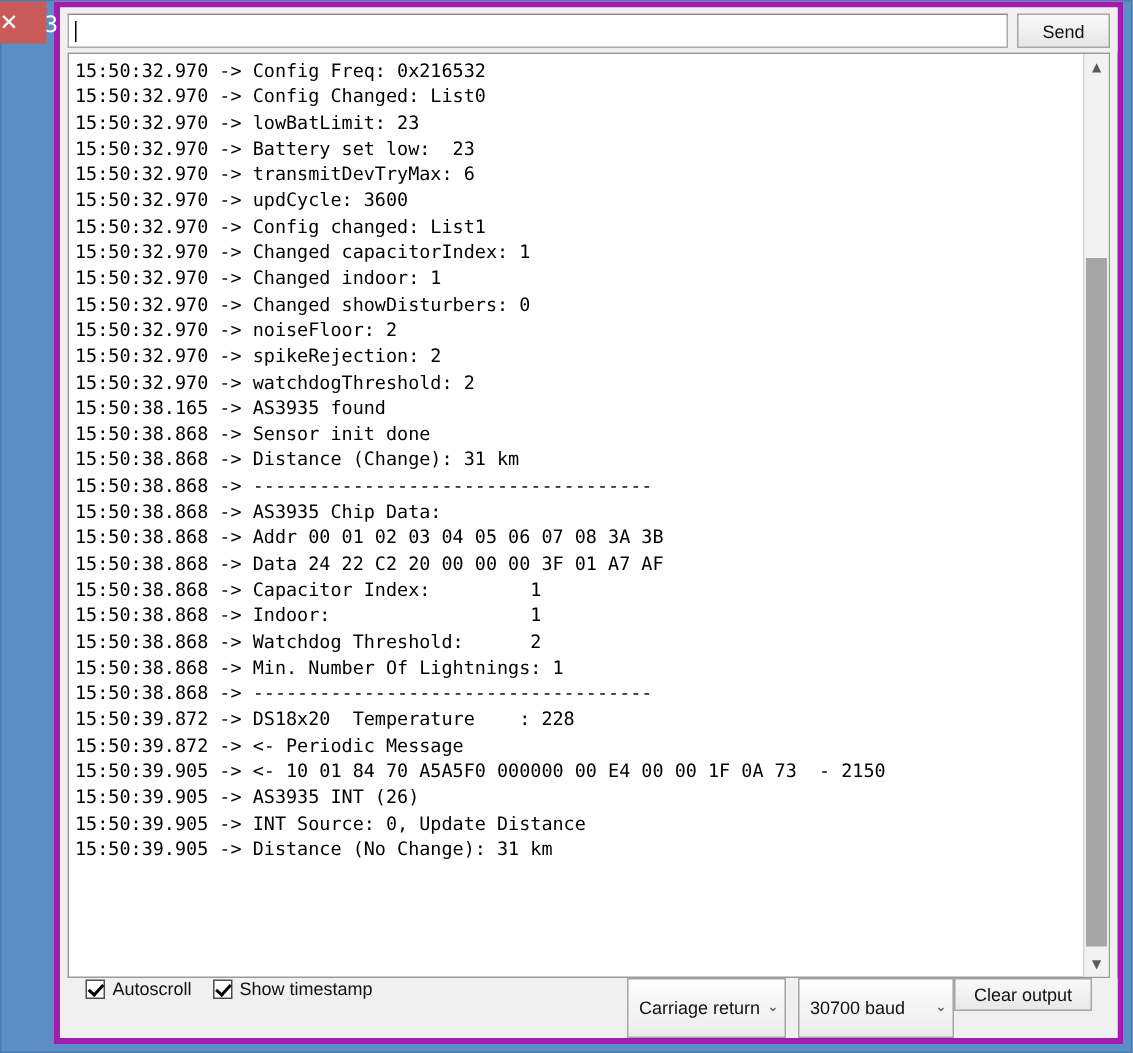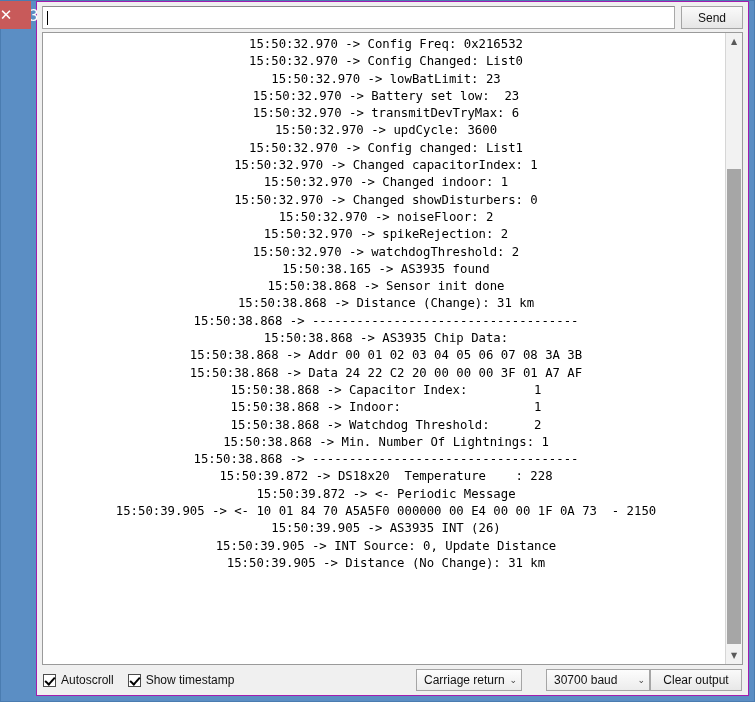--- a/index.html
+++ b/index.html
@@ -59,21 +59,21 @@
   #btn-close .glyph {
     color: #fff; font-size: 15px; line-height: 1;
     font-family: "DejaVu Sans", sans-serif;
   }
 
   
   #client {
     margin: 0 5px 5px 5px;
     flex: 1 1 auto;
     background: #f0f0f0;
-    border: 1px solid #a21caf;
+    border: 4px solid #a21caf;
     display: flex; flex-direction: column;
     min-height: 0;
   }
 
   
   #sendrow {
     flex: 0 0 30px;
     display: flex; align-items: center;
     padding: 4px 5px 3px 5px;
     background: #f0f0f0;
@@ -104,21 +104,20 @@
 
   
   #console-wrap {
     flex: 1 1 auto;
     margin: 0 5px;
     border: 1px solid #9a9a9a;
     background: #ffffff;
     display: flex;
     min-height: 0;
     position: relative;
-    text-align: center;
   }
   #console {
     flex: 1 1 auto;
     overflow: hidden;
     padding: 3px 0 0 4px;
     min-width: 0;
   }
   .logline {
     font-family: "DejaVu Sans Mono", monospace;
     font-size: 12.3px;
@@ -145,22 +144,22 @@
   #sb-down { bottom: 0; }
   #sb-thumb {
     position: absolute; left: 1px; width: 14px;
     top: 136px; bottom: 20px;
     background: #a6a6a6;
   }
 
   
   #bottombar {
     flex: 0 0 30px;
-    display: flex; align-items: center;
-    padding: 0 6px;
+    display: flex; align-items: flex-start;
+    padding: 0 17px;
     background: #f0f0f0;
   }
   .cbwrap {
     display: flex; align-items: center;
     margin-right: 14px;
     font-size: 12px; color: #111;
   }
   .cbox {
     width: 13px; height: 13px;
     background: #fff;
@@ -171,21 +170,21 @@
   .cbox.checked::after {
     content: "";
     position: absolute; left: 3px; top: 0px;
     width: 4px; height: 8px;
     border: solid #000;
     border-width: 0 2px 2px 0;
     transform: rotate(42deg);
   }
   #spacer { flex: 1 1 auto; }
   .dropdown {
-    height: 22px; margin-left: 24px;
+    height: 40px; margin-left: 8px;
     background: linear-gradient(#fdfdfd, #ececec);
     border: 1px solid #a5a5a5;
     display: flex; align-items: center;
     padding: 0 4px 0 7px;
     font-size: 12px; color: #111;
   }
   #dd-lineending { width: 106px; }
   #dd-baud { width: 104px; }
   .dd-label { flex: 1 1 auto; }
   .dd-arrow {

